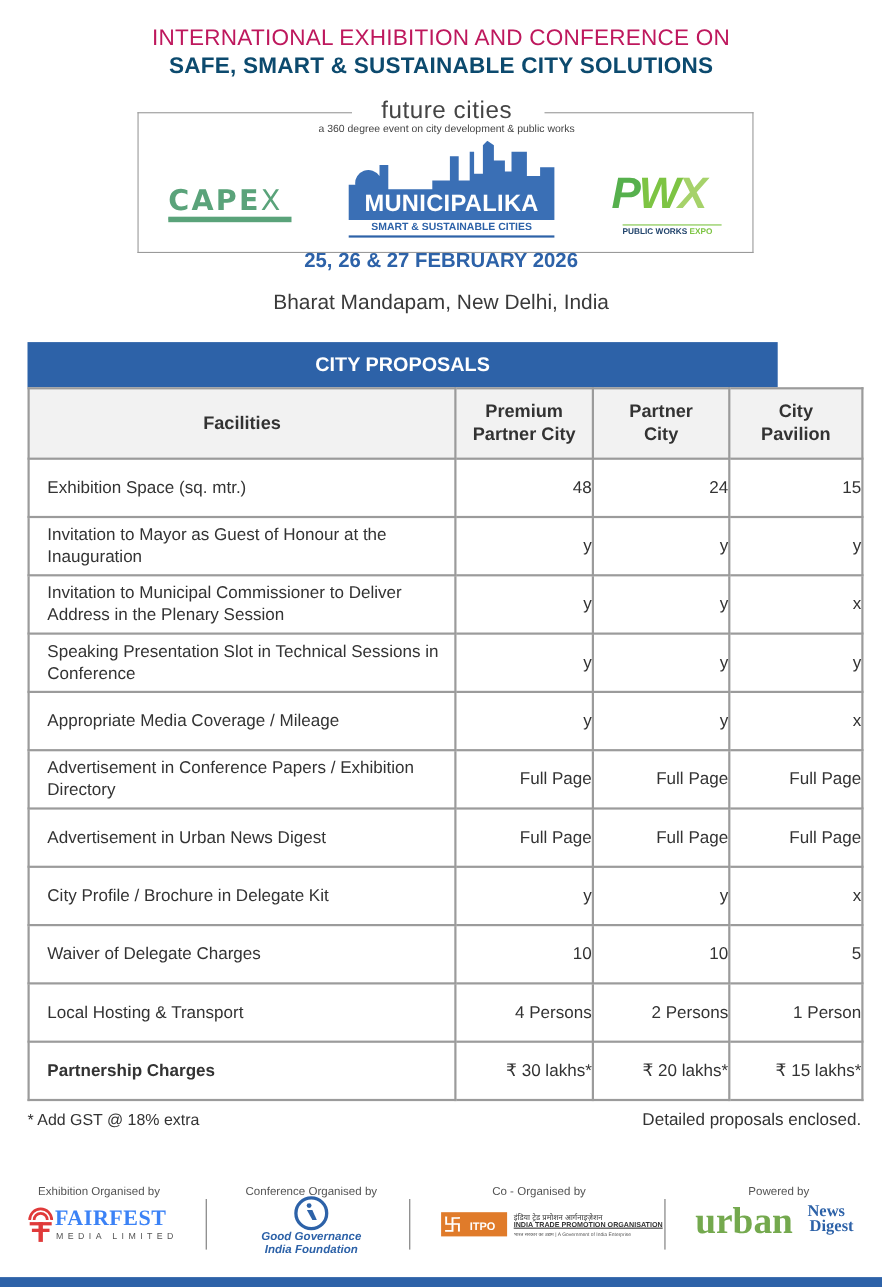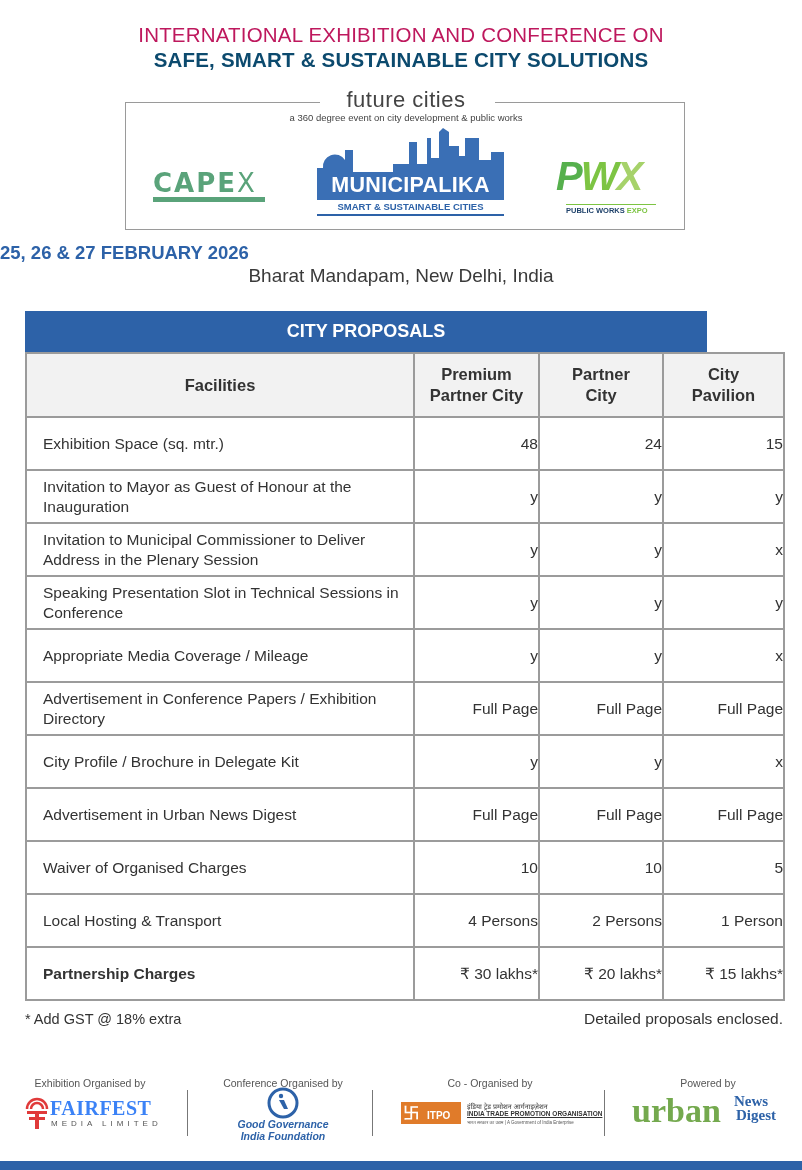--- a/index.html
+++ b/index.html
@@ -28,21 +28,21 @@
   .muni .uline { position: absolute; left: 2px; top: 86px; width: 187px; height: 2px; background: #2d62a8; }
 
   .pwx { position: absolute; left: 428px; top: 52px; width: 110px; height: 70px; }
   .pwx .big { position: absolute; left: 2px; top: 0; font-size: 40px; font-weight: bold; font-style: italic; color: #56b04d; letter-spacing: -2px; line-height: 44px; }
   .pwx .big span.w { color: #7dc443; }
   .pwx .big span.x { color: #a6d26a; }
   .pwx .line { position: absolute; left: 12px; top: 50px; width: 90px; height: 1px; background: #7dc443; }
   .pwx .txt { position: absolute; left: 12px; top: 52px; font-size: 7.5px; font-weight: bold; color: #20436b; white-space: nowrap; }
   .pwx .txt span { color: #7dc443; }
 
-  .dates { position: absolute; top: 242px; left: 0; width: 802px; text-align: left; font-size: 18.5px; font-weight: bold; color: #2d62a8; }
+  .dates { position: absolute; top: 226px; left: 0; width: 802px; text-align: center; font-size: 18.5px; font-weight: bold; color: #2d62a8; }
   .venue { position: absolute; top: 265px; left: 0; width: 802px; text-align: center; font-size: 19px; color: #3a3a3a; }
 
   .table-wrap { position: absolute; left: 25px; top: 311px; width: 682px; }
   .tbl-title { height: 41px; background: #2d62a8; color: #fff; font-weight: bold; font-size: 18px; text-align: center; line-height: 41px; }
   table { border-collapse: collapse; width: 758px; table-layout: fixed; }
   td, th { border: 2px solid #9b9b9b; }
   thead th { background: #f2f2f2; font-weight: bold; color: #333; font-size: 16.5px; line-height: 21px; height: 64px; text-align: center; }
   tbody td { height: 53px; font-size: 15.5px; color: #333; line-height: 20px; }
   tbody td.fac { text-align: left; padding-left: 16px; padding-right: 10px; }
   tbody td.val { text-align: right; }
@@ -168,33 +168,33 @@
           <td class="val">y</td>
           <td class="val">x</td>
         </tr>
         <tr>
           <td class="fac">Advertisement in Conference Papers / Exhibition Directory</td>
           <td class="val">Full Page</td>
           <td class="val">Full Page</td>
           <td class="val">Full Page</td>
         </tr>
         <tr>
+          <td class="fac">Advertisement in Urban News Digest</td>
+          <td class="val">Full Page</td>
+          <td class="val">Full Page</td>
+          <td class="val">Full Page</td>
+        </tr>
+        <tr>
           <td class="fac">City Profile / Brochure in Delegate Kit</td>
           <td class="val">y</td>
           <td class="val">y</td>
           <td class="val">x</td>
         </tr>
         <tr>
-          <td class="fac">Advertisement in Urban News Digest</td>
-          <td class="val">Full Page</td>
-          <td class="val">Full Page</td>
-          <td class="val">Full Page</td>
-        </tr>
-        <tr>
-          <td class="fac">Waiver of Organised Charges</td>
+          <td class="fac">Waiver of Delegate Charges</td>
           <td class="val">10</td>
           <td class="val">10</td>
           <td class="val">5</td>
         </tr>
         <tr>
           <td class="fac">Local Hosting &amp; Transport</td>
           <td class="val">4 Persons</td>
           <td class="val">2 Persons</td>
           <td class="val">1 Person</td>
         </tr>

